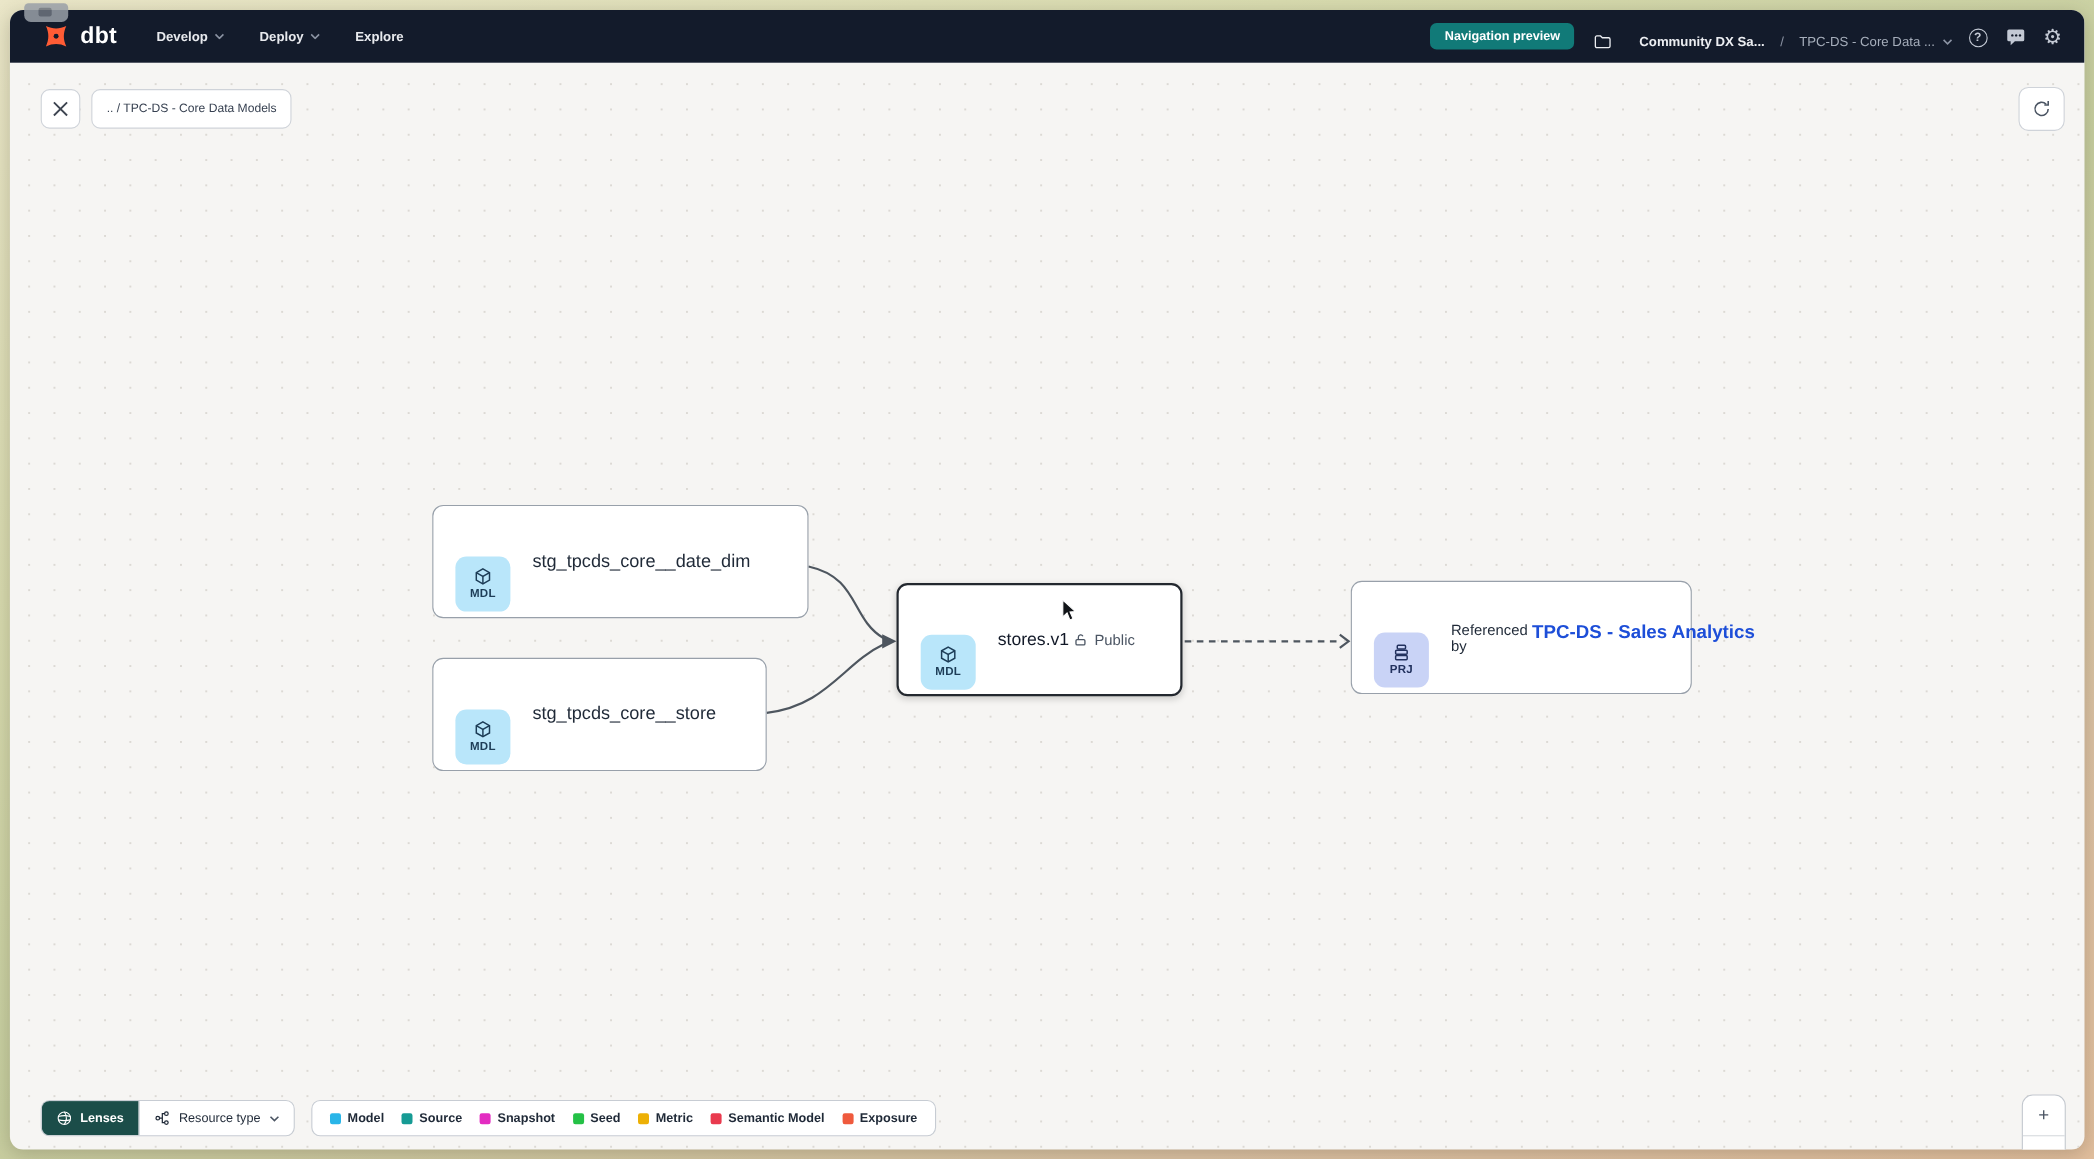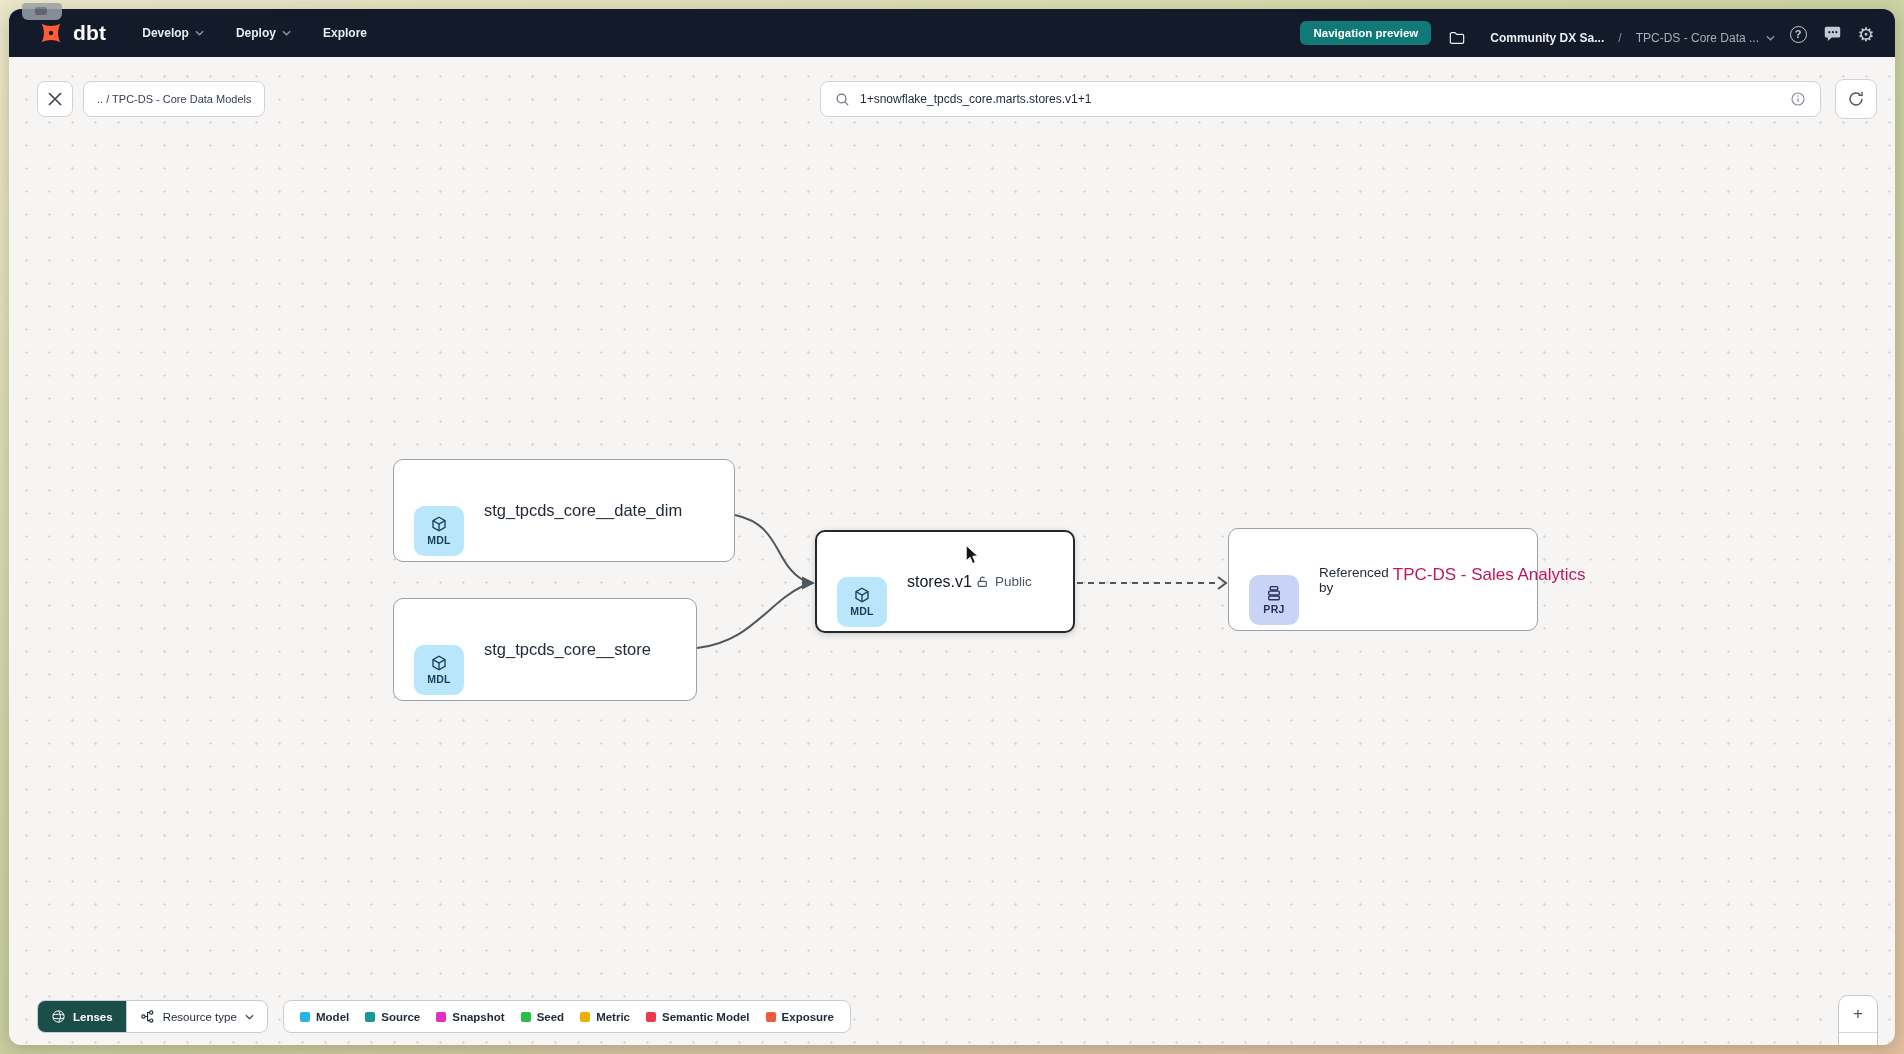--- a/index.html
+++ b/index.html
@@ -73,21 +73,21 @@
   .res-icon { width:50px; height:50px; border-radius:10px; flex:0 0 auto;
     display:flex; flex-direction:column; align-items:center; justify-content:center; gap:1px;margin-top:40px; }
   .res-icon.mdl { background:var(--mdl-bg,#b9e6fa); color:var(--mdl-fg,#1d3d57); }
   .res-icon.prj { background:var(--prj-bg,#c9d3f6); color:var(--prj-fg,#22315e); }
   .res-icon .badge-txt { font-size:10.5px; font-weight:700; letter-spacing:.3px; }
   .node-label { font-size:16.5px; font-weight:500; color:#1f2937; white-space:nowrap; }
   .node-col { display:flex; flex-direction:row; gap:4px; }
   .node-title { font-size:16px; font-weight:500; color:#111827; }
   .node-access { display:flex; align-items:center; gap:6px; font-size:13.5px; color:#4b5563; }
   .node-kicker { font-size:13.5px; color:#1f2937; }
-  .node-big { font-size:17px; font-weight:400; color:#be185d; white-space:nowrap; }
+  .node-big { font-size:17px; font-weight:700; color:#1d4ed8; white-space:nowrap; }
   
   .footer-pill { position:absolute; left:28px; top:943px; height:33px; display:flex; z-index:20;
     border:1px solid #c7ccd3; border-radius:8px; overflow:hidden; background:#fff; }
   .lenses-seg { background:var(--lenses-teal,#1b4d49); color:#fff; display:flex; align-items:center;
     gap:7px; padding:0 13px; font-size:11.5px; font-weight:700; cursor:pointer; }
   .restype-seg { display:flex; align-items:center; gap:8px; padding:0 13px; font-size:11.5px;
     font-weight:400; color:#1f2937; cursor:pointer; border-left:1px solid #c7ccd3; }
   .legend-box { position:absolute; left:274px; top:943px; height:33px; z-index:20;
     background:#fff; border:1px solid #c7ccd3; border-radius:8px;
     display:flex; align-items:center; gap:16px; padding:0 16px; }
@@ -236,32 +236,20 @@
     </div>
 
     <div class="toolbar-close">
       <svg width="14" height="14" viewBox="0 0 14 14" stroke="#3f4652" stroke-width="1.7">
         <path d="M1 1 L13 13 M13 1 L1 13"></path>
       </svg>
     </div>
     <div class="toolbar-chip">
       <span>.. / TPC-DS - Core Data Models</span>
     </div>
-    <div class="searchbar">
-      <svg width="15" height="15" viewBox="0 0 24 24" fill="none" stroke="#6b7280" stroke-width="2">
-        <circle cx="10.5" cy="10.5" r="7"></circle>
-          <path d="M15.8 15.8 L21 21"></path>
-      </svg>
-      <input type="text" value="1+snowflake_tpcds_core.marts.stores.v1+1" style="">
-      <svg width="16" height="16" viewBox="0 0 24 24" fill="none" stroke="#8a919c" stroke-width="1.8">
-        <circle cx="12" cy="12" r="9"></circle>
-          <path d="M12 11 V16.5"></path>
-          <circle cx="12" cy="7.6" r="1.2" fill="#8a919c" stroke="none"></circle>
-      </svg>
-    </div>
     <div class="refresh-btn">
       <svg width="18" height="18" viewBox="0 0 24 24" fill="none" stroke="currentColor" stroke-width="1.9">
         <path d="M20 12 a8 8 0 1 1 -2.4 -5.7"></path>
           <path d="M20 2.5 V7.2 H15.3"></path>
       </svg>
     </div>
 
     <div class="footer-pill">
       <div class="lenses-seg">
         <svg width="15" height="15" viewBox="0 0 24 24" fill="none" stroke="#fff" stroke-width="1.6">

